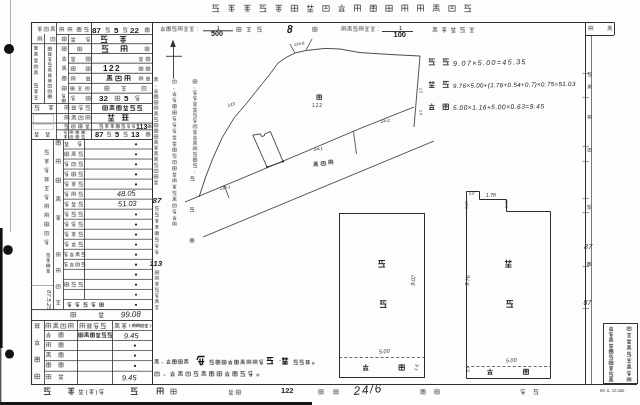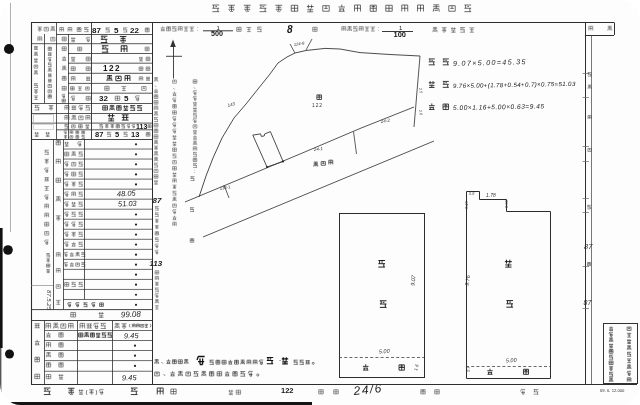--- a/index.html
+++ b/index.html
@@ -1,14 +1,14 @@
 <!DOCTYPE html>
 <html><head><meta charset="utf-8"><style>
 html,body{margin:0;padding:0;background:#ffffff;}
-#page{position:relative;width:640px;height:405px;background:#fdfdfd;overflow:hidden;border-radius:21px;}
+#page{position:relative;width:640px;height:405px;background:#fdfdfd;overflow:hidden;}
 #page svg{filter:blur(0.33px);}
 </style></head><body>
 <div id="page">
 <svg width="640" height="405" viewBox="0 0 640 405">
 <line x1="10.5" y1="0" x2="10.5" y2="232" stroke="#b0b0b0" stroke-width="1" stroke-linecap="butt"></line>
 <rect x="0" y="228" width="2.6" height="120" fill="#111"></rect>
 <rect x="0" y="348" width="1.4" height="54" fill="#555"></rect>
 <circle cx="9" cy="49" r="5.0" fill="#111"></circle>
 <circle cx="8" cy="250" r="4.8" fill="#111"></circle>
 <circle cx="9.5" cy="354" r="4.5" fill="#111"></circle>

